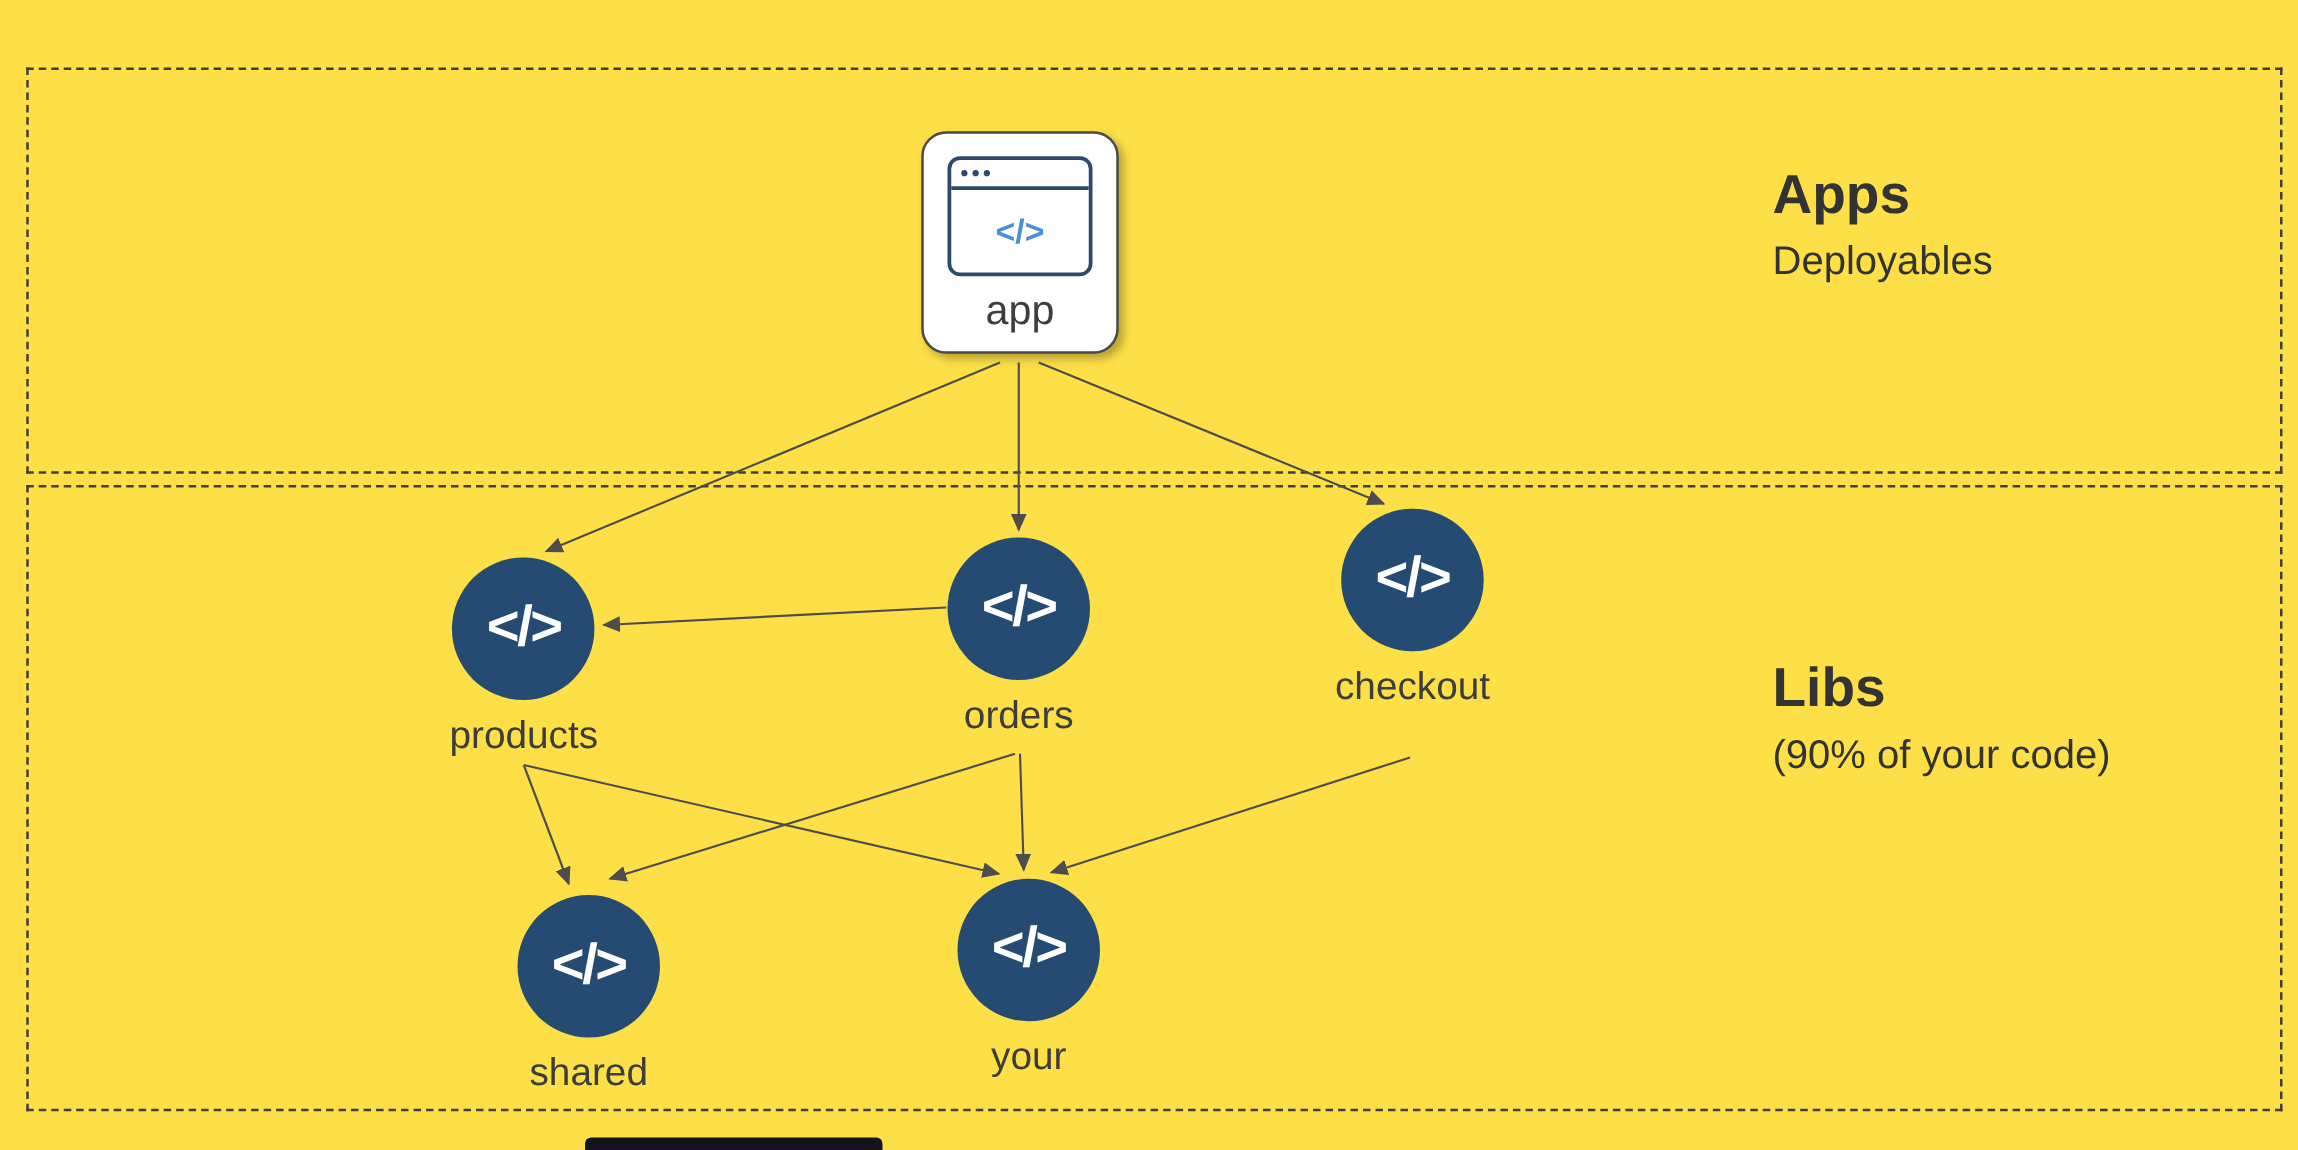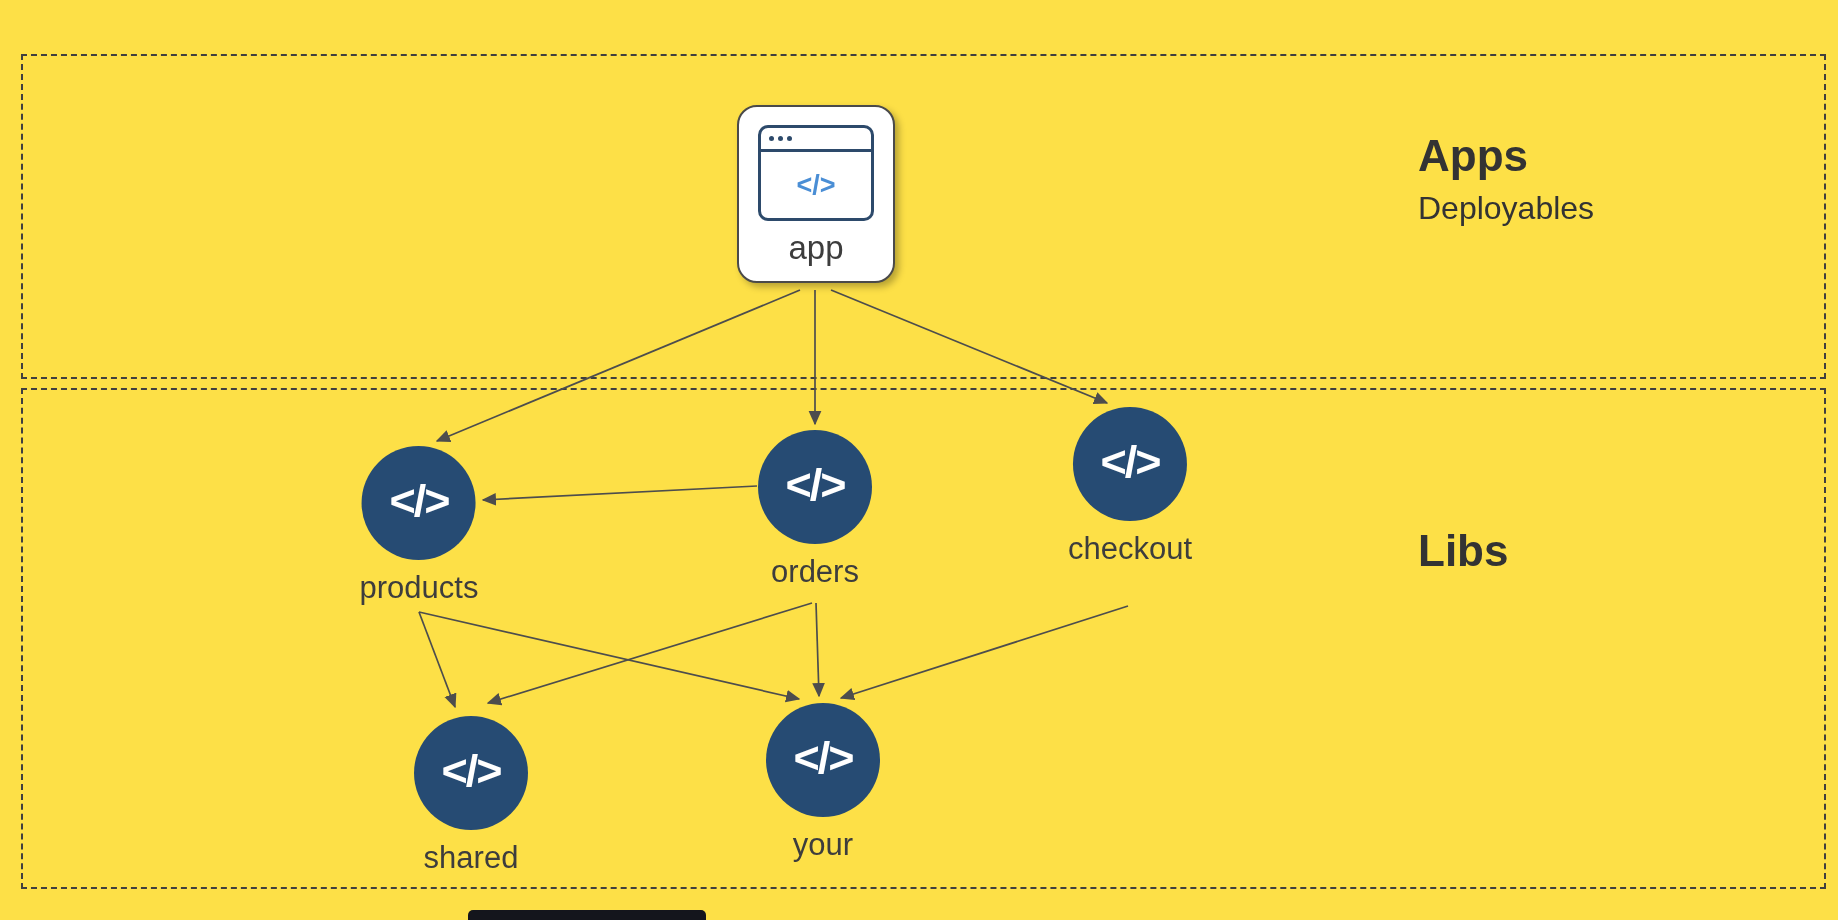--- a/index.html
+++ b/index.html
@@ -98,20 +98,21 @@
 
   <div class="region region-libs"></div>
 
   <div class="heading-block heading-apps">
     <div class="region-title">Apps</div>
     <div class="region-subtitle">Deployables</div>
   </div>
 
   <div class="heading-block heading-libs">
     <div class="region-title">Libs</div>
+    <div class="region-subtitle">(90% of your code)</div>
   </div>
 
   <svg class="edges-svg" width="1838" height="920">
     <defs>
       <marker id="arrow" viewBox="0 0 10 10" refX="9" refY="5" markerWidth="8.5" markerHeight="8.5" orient="auto-start-reverse">
         <path d="M0,0.6 L10,5 L0,9.4 z" fill="#4d4d4d"></path>
       </marker>
     </defs>
     <line x1="800" y1="290" x2="437" y2="441" stroke="#4d4d4d" stroke-width="1.7" marker-end="url(#arrow)"></line>
     <line x1="815" y1="290" x2="815" y2="424" stroke="#4d4d4d" stroke-width="1.7" marker-end="url(#arrow)"></line>

